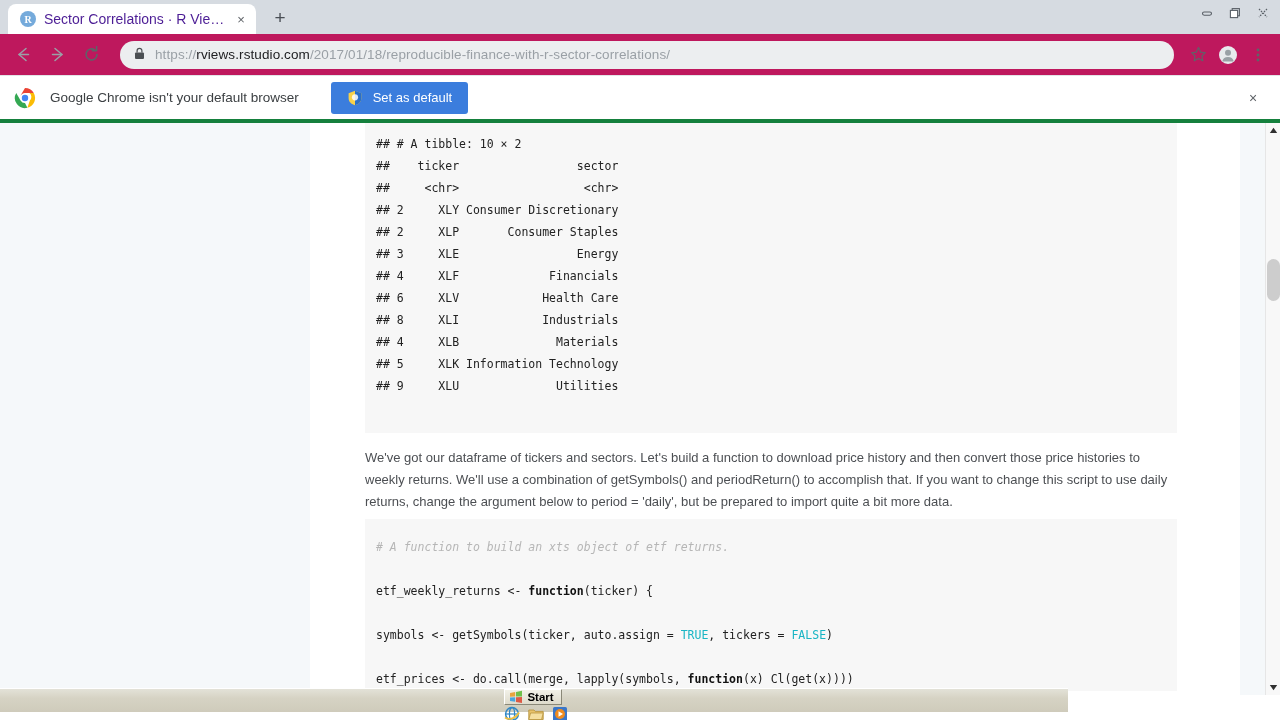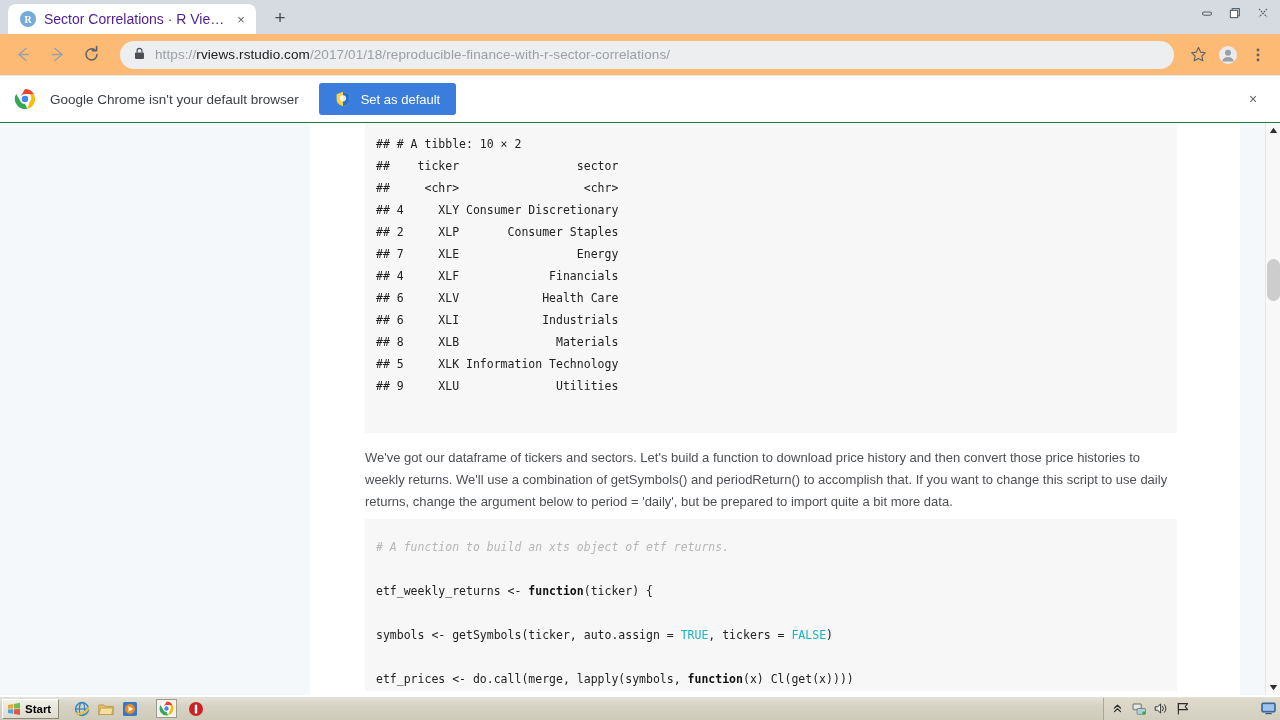--- a/index.html
+++ b/index.html
@@ -73,21 +73,21 @@
   .winbtn {
     width: 26px; height: 22px;
     display: flex; align-items: center; justify-content: center;
     color: #5a6067;
   }
   .winbtn svg { display: block; }
 
   
   .toolbar {
     height: 42px;
-    background: #fdba74;
+    background: #be185d;
     display: flex; align-items: center;
     padding: 0 8px;
     border-bottom: 1px solid #e2e4e6;
   }
   .navbtn {
     width: 30px; height: 30px; flex: 0 0 30px;
     display: flex; align-items: center; justify-content: center;
     color: #5f6368;
     margin-right: 4px;
   }
@@ -113,21 +113,21 @@
   .tbicon {
     width: 28px; height: 28px; flex: 0 0 28px;
     display: flex; align-items: center; justify-content: center;
     color: #5f6368; margin-left: 2px;
   }
 
   
   .infobar {
     height: 47px;
     background: #ffffff;
-    border-bottom: 1px solid #15803d;
+    border-bottom: 4px solid #15803d;
     display: flex; align-items: center;
     padding: 0 16px 0 14px;
   }
   .chrome-logo {
     width: 22px; height: 22px; flex: 0 0 22px;
     margin-right: 14px;
   }
   .infobar-text {
     font-size: 13.5px; color: #3c4043;
     margin-right: 20px;
@@ -137,20 +137,21 @@
     background: #3b7ddd;
     color: #ffffff;
     border: none;
     border-radius: 3px;
     height: 32px;
     padding: 0 16px;
     font-size: 13px;
     font-family: "Liberation Sans", sans-serif;
     display: flex; align-items: center; gap: 10px;
     white-space: nowrap;
+    margin-left: 12px;
   }
   .shield-ico { width: 16px; height: 16px; flex: 0 0 16px; }
   .infobar-close {
     margin-left: auto;
     width: 22px; height: 22px;
     display: flex; align-items: center; justify-content: center;
     color: #5f6368; font-size: 14px;
   }
 
   
@@ -216,26 +217,27 @@
   .ps-arrow.down { bottom: 0; }
   .ps-thumb {
     position: absolute; left: 1px; top: 136px;
     width: 13px; height: 42px;
     background: #cdcdcd;
     border-radius: 7px;
   }
 
   
   #taskbar {
-    position: absolute; left: 0; bottom: 0;
-    width: 1280px; height: 24px;
+    position: absolute; left: 0; bottom: 8px;
+    width: 1068px; height: 24px;
     background: linear-gradient(to bottom, #e3e2d8 0%, #d6d3c4 40%, #cfcbbb 100%);
     border-top: 1px solid #ffffff;
     display: flex; align-items: center;
     font-size: 11px;
+    flex-direction: column;
   }
   .start-btn {
     height: 20px;
     margin: 0 4px 0 2px;
     padding: 0 7px 0 4px;
     background: linear-gradient(to bottom, #f2f1e8 0%, #dedbcc 100%);
     border: 1px solid #8a8878;
     border-top-color: #ffffff;
     border-left-color: #ffffff;
     display: flex; align-items: center; gap: 4px;
@@ -388,27 +390,27 @@
 
   <div class="viewport">
     <div class="page-canvas">
       <div class="page-white"></div>
 
       <div class="content">
 
         <div class="codeblock" style="height:310px;"><span>## # A tibble: 10 × 2</span>
 <span>##    ticker                 sector</span>
 <span>##     &lt;chr&gt;                  &lt;chr&gt;</span>
-<span>## 4     XLY Consumer Discretionary</span>
+<span>## 2     XLY Consumer Discretionary</span>
 <span>## 2     XLP       Consumer Staples</span>
-<span>## 7     XLE                 Energy</span>
+<span>## 3     XLE                 Energy</span>
 <span>## 4     XLF             Financials</span>
 <span>## 6     XLV            Health Care</span>
-<span>## 6     XLI            Industrials</span>
-<span>## 8     XLB              Materials</span>
+<span>## 8     XLI            Industrials</span>
+<span>## 4     XLB              Materials</span>
 <span>## 5     XLK Information Technology</span>
 <span>## 9     XLU              Utilities</span></div>
 
         <p class="para">We've got our dataframe of tickers and sectors. Let's build a function to download price history and then convert those price histories to weekly returns. We'll use a combination of getSymbols() and periodReturn() to accomplish that. If you want to change this script to use daily returns, change the argument below to period = 'daily', but be prepared to import quite a bit more data.</p>
 
         <div class="codeblock" style="line-height:44px;padding-top:6px;height:172px;"><span class="cmt"># A function to build an xts object of etf returns.</span>
 <span><span>etf_weekly_returns &lt;- </span><span class="kw">function</span><span>(ticker) {</span></span>
 <span><span>symbols &lt;- getSymbols(ticker, auto.assign = </span><span class="lit">TRUE</span><span>, tickers = </span><span class="lit">FALSE</span><span>)</span></span>
 <span><span>etf_prices &lt;- do.call(merge, lapply(symbols, </span><span class="kw">function</span><span>(x) Cl(get(x))))</span></span></div>
 

